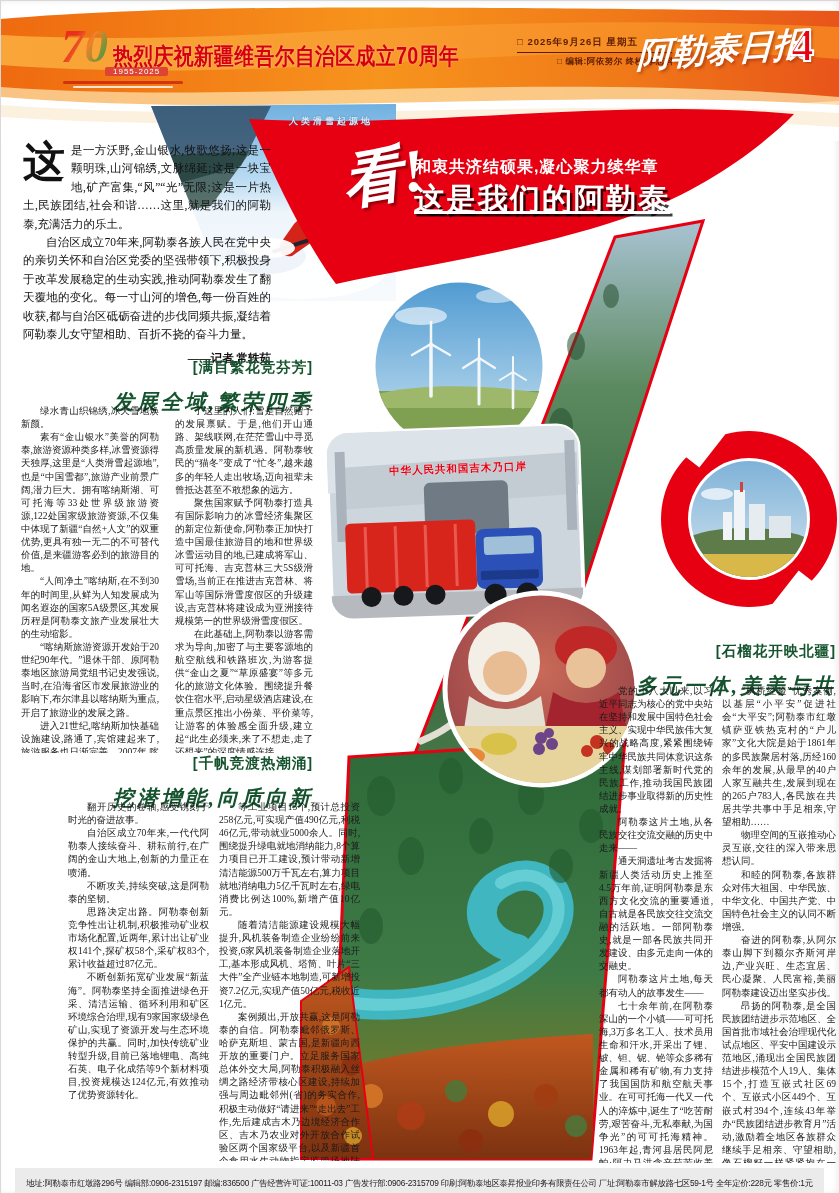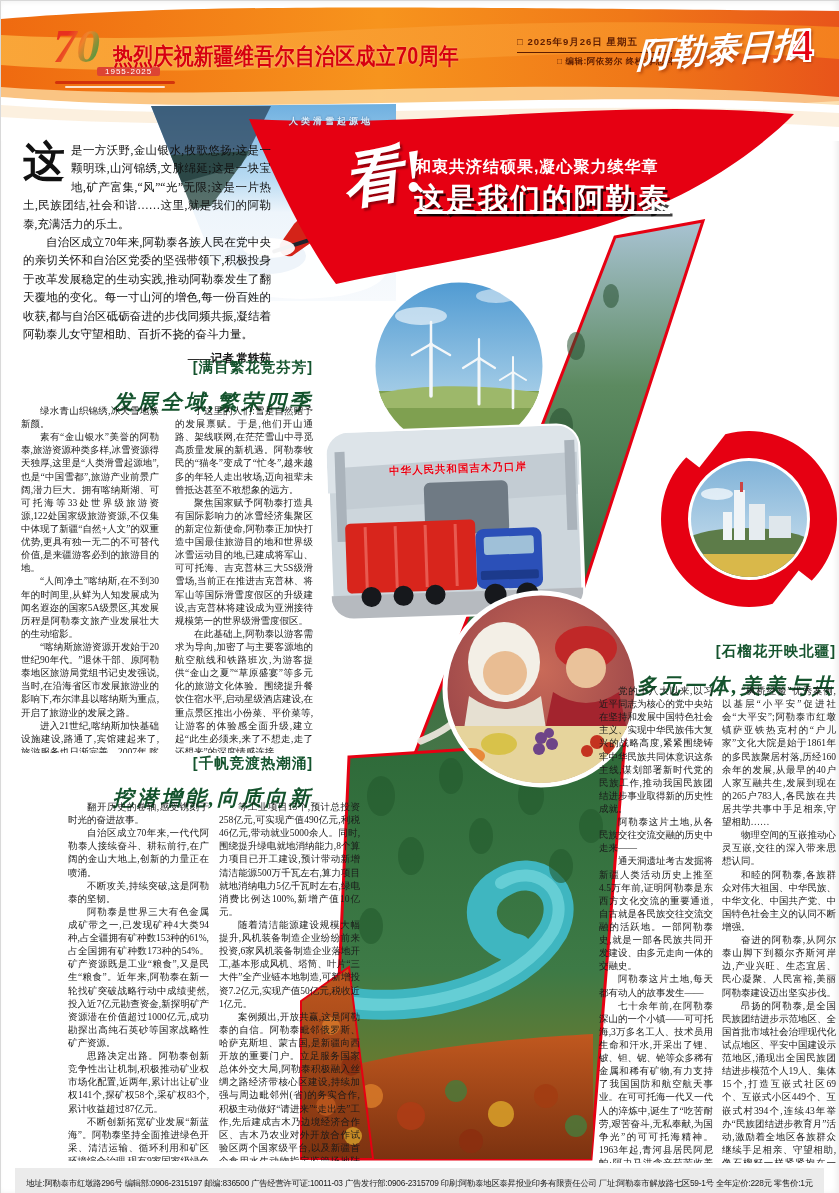--- a/index.html
+++ b/index.html
@@ -2,21 +2,21 @@
 <html><head>
 <meta charset="utf-8">
 <style>
   html,body{margin:0;padding:0;background:#ffffff;}
   #page{position:relative;width:839px;height:1193px;background:#fff;overflow:hidden;
         border:1px solid #d9d9d9;box-shadow:inset -3px 0 6px rgba(0,0,0,.08);
         font-family:"Liberation Sans","DejaVu Sans",sans-serif;}
   
   #masthead{position:absolute;left:0;top:0;width:839px;height:140px;}
   #masthead svg{position:absolute;left:0;top:0;}
-  .logo70{position:absolute;left:52px;top:22px;width:130px;height:66px;color:#e8301f;}
+  .logo70{position:absolute;left:60px;top:22px;width:130px;height:66px;color:#e8301f;}
   .logo70 .big{font:italic 900 47px "Liberation Serif","DejaVu Serif",serif;
       background:linear-gradient(120deg,#e8301f 30%,#f0822a 55%,#2f9e44 90%);
       -webkit-background-clip:text;background-clip:text;color:transparent;line-height:1;}
   .logo70 .yrs{position:absolute;left:44px;top:44px;font-size:8px;color:#fff;background:#d43; padding:0 8px;border-radius:2px;letter-spacing:1px;}
   .logo70 .bar{position:absolute;left:2px;top:58px;width:120px;height:3px;background:rgba(200,30,10,.75);border-radius:2px;}
   .logo70 .bar2{position:absolute;left:12px;top:63px;width:100px;height:2px;background:rgba(255,255,255,.8);border-radius:2px;}
   .banner-title{position:absolute;left:112px;top:40px;font-size:23px;font-weight:900;color:#d7000f;
       letter-spacing:.5px;transform:scaleX(.86);transform-origin:left center;white-space:nowrap;
       text-shadow:0 0 2px rgba(255,255,255,.5);}
   .dateblock{position:absolute;left:516px;top:35px;color:#5d1c00;font-weight:bold;}
@@ -363,21 +363,20 @@
 
   <div class="art-head" id="a2head">
     <div class="tag">[千帆竞渡热潮涌]</div>
     <div class="title">挖潜增能,向质向新</div>
   </div>
   <div class="cols" id="a2cols">
     <div class="col">
         <p>翻开历史的卷轴,感受镌刻于时光的奋进故事。</p>
         <p>自治区成立70年来,一代代阿勒泰人接续奋斗、耕耘前行,在广阔的金山大地上,创新的力量正在喷涌。</p>
         <p>不断攻关,持续突破,这是阿勒泰的坚韧。</p>
-        <p>阿勒泰是世界三大有色金属成矿带之一,已发现矿种4大类94种,占全疆拥有矿种数153种的61%,占全国拥有矿种数173种的54%。矿产资源既是工业“粮食”,又是民生“粮食”。近年来,阿勒泰在新一轮找矿突破战略行动中成绩斐然,投入近7亿元勘查资金,新探明矿产资源潜在价值超过1000亿元,成功勘探出高纯石英砂等国家战略性矿产资源。</p>
         <p>思路决定出路。阿勒泰创新竞争性出让机制,积极推动矿业权市场化配置,近两年,累计出让矿业权141个,探矿权58个,采矿权83个,累计收益超过87亿元。</p>
         <p>不断创新拓宽矿业发展“新蓝海”。阿勒泰坚持全面推进绿色开采、清洁运输、循环利用和矿区环境综合治理,现有9家国家级绿色矿山,实现了资源开发与生态环境保护的共赢。同时,加快传统矿业转型升级,目前已落地锂电、高纯石英、电子化成箔等9个新材料项目,投资规模达124亿元,有效推动了优势资源转化。</p>
       </div>
     <div class="col">
         <p>等工业项目15个,预计总投资258亿元,可实现产值490亿元,利税46亿元,带动就业5000余人。同时,围绕提升绿电就地消纳能力,8个算力项目已开工建设,预计带动新增清洁能源500万千瓦左右,算力项目就地消纳电力5亿千瓦时左右,绿电消费比例达100%,新增产值10亿元。</p>
         <p>随着清洁能源建设规模大幅提升,风机装备制造企业纷纷前来投资,6家风机装备制造企业落地开工,基本形成风机、塔筒、叶片“三大件”全产业链本地制造,可新增投资7.2亿元,实现产值50亿元,税收近1亿元。</p>
         <p>案例频出,开放共赢,这是阿勒泰的自信。阿勒泰毗邻俄罗斯、哈萨克斯坦、蒙古国,是新疆向西开放的重要门户。立足服务国家总体外交大局,阿勒泰积极融入丝绸之路经济带核心区建设,持续加强与周边毗邻州(省)的务实合作,积极主动做好“请进来”“走出去”工作,先后建成吉木乃边境经济合作区、吉木乃农业对外开放合作试验区两个国家级平台,以及新疆首个食用水生动物指定监管场地陆路口岸;塔克什肯口岸通关货运量连续6年居全疆公路口岸之首。</p>
       </div>
   </div>
 

